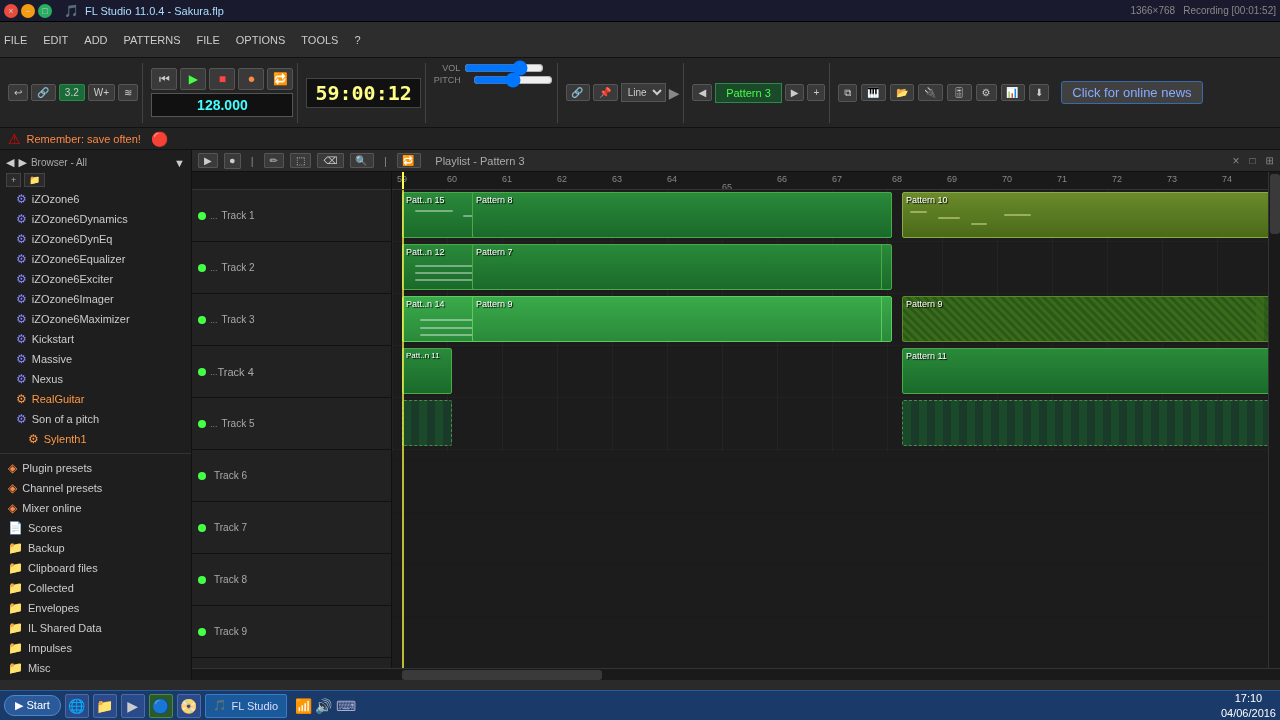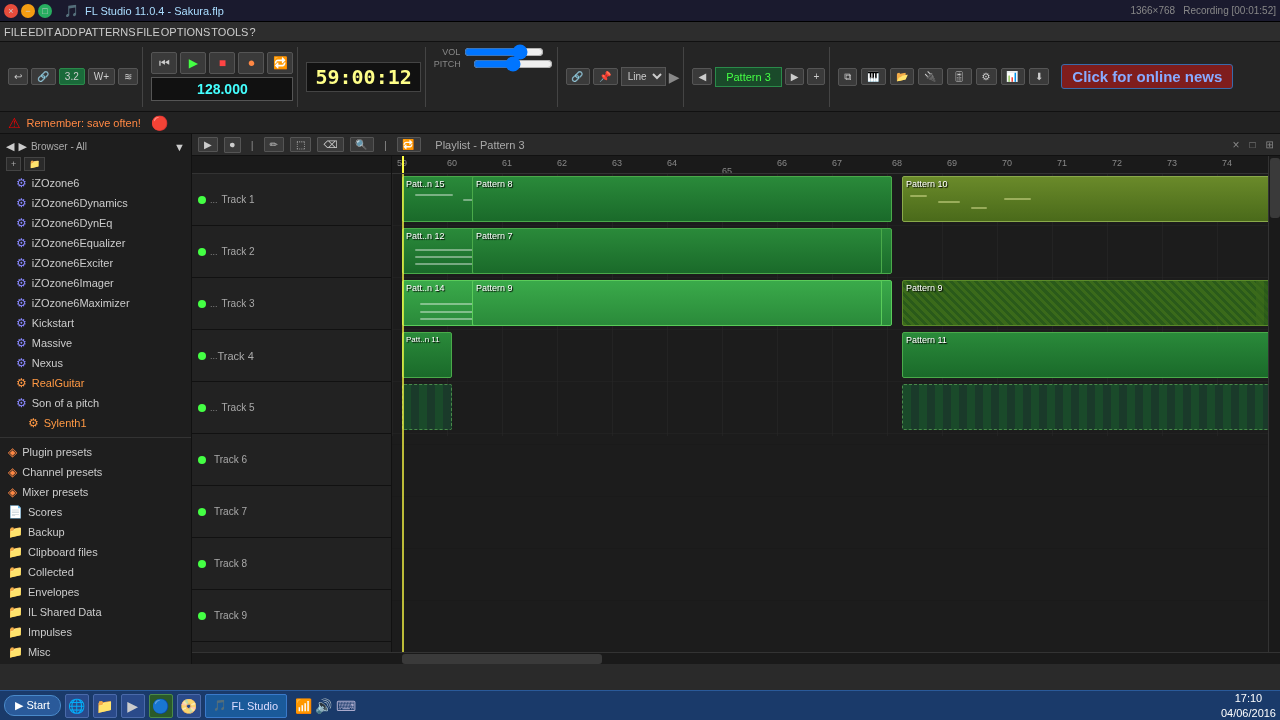--- a/index.html
+++ b/index.html
@@ -14,22 +14,22 @@
     #title-bar .win-btn { width: 14px; height: 14px; border-radius: 50%; display: flex; align-items: center; justify-content: center; font-size: 9px; cursor: pointer; }
     #title-bar .win-btn.close { background: #e74c3c; }
     #title-bar .win-btn.min { background: #f39c12; }
     #title-bar .win-btn.max { background: #27ae60; }
     #title-bar .app-icon { color: #4af; font-size: 12px; }
     #title-bar .title-text { color: #adf; font-size: 11px; }
     #title-bar .title-right { margin-left: auto; display: flex; gap: 8px; color: #888; font-size: 10px; align-items: center; }
 
     
     #menu-bar {
-      height: 20px; background: #2d2d2d; display: flex; align-items: center;
-      padding: 0 4px; gap: 1px; border-bottom: 1px solid #111;
+      height: 36px; background: #2d2d2d; display: flex; align-items: center;
+      padding: 0 4px; gap: 16px; border-bottom: 1px solid #111;
     }
     #menu-bar span { cursor: pointer; color: #ccc; font-size: 11px; }
 
     
     #toolbar {
       height: 70px; background: #252525; border-bottom: 1px solid #111;
       display: flex; align-items: center; padding: 2px 4px; gap: 4px; position: relative;
     }
     .toolbar-section { display: flex; align-items: center; gap: 3px; padding: 0 4px; border-right: 1px solid #444; height: 60px; }
     .tb-btn { background: #3a3a3a; border: 1px solid #555; color: #ccc; padding: 2px 5px; cursor: pointer; border-radius: 2px; font-size: 10px; }
@@ -45,21 +45,21 @@
 
     
     #timer-display { color: #ff8; font-size: 20px; font-weight: bold; font-family: monospace; background: #111; padding: 2px 8px; border: 1px solid #444; }
 
     
     #save-bar {
       height: 22px; background: #222; border-bottom: 1px solid #111;
       display: flex; align-items: center; padding: 0 8px; gap: 6px; color: #f84;
     }
     #save-bar .warn-icon { color: #f00; font-size: 14px; }
-    .online-news-btn { margin-left: auto; background: #7f1d1d; border: 1px solid #3a6aaa; color: #8af; padding: 3px 10px; cursor: pointer; font-size: 15px; border-radius: 3px; font-weight: bold; }
+    .online-news-btn { margin-left: auto; background: #404040; border: 1px solid #3a6aaa; color: #8af; padding: 3px 10px; cursor: pointer; font-size: 13px; border-radius: 3px; }
 
     
     #main { display: flex; height: calc(720px - 22px - 20px - 70px - 22px - 26px - 30px); }
 
     
     #sidebar {
       width: 192px; background: #1e1e1e; border-right: 1px solid #111;
       overflow-y: auto; padding: 4px 0;
     }
     .sidebar-header { display: flex; align-items: center; padding: 2px 6px; gap: 4px; }
@@ -298,21 +298,21 @@
       <div class="sidebar-item">
         <span class="plugin-icon icon">◈</span>
         <span>Plugin presets</span>
       </div>
       <div class="sidebar-item">
         <span class="plugin-icon icon">◈</span>
         <span>Channel presets</span>
       </div>
       <div class="sidebar-item">
         <span class="plugin-icon icon">◈</span>
-        <span>Mixer presets</span>
+        <span>Mixer online</span>
       </div>
       <div class="sidebar-item">
         <span class="folder-icon icon">📄</span>
         <span>Scores</span>
       </div>
       <div class="sidebar-item">
         <span class="icon" style="color:#fa0;">📁</span>
         <span>Backup</span>
       </div>
       <div class="sidebar-item">

